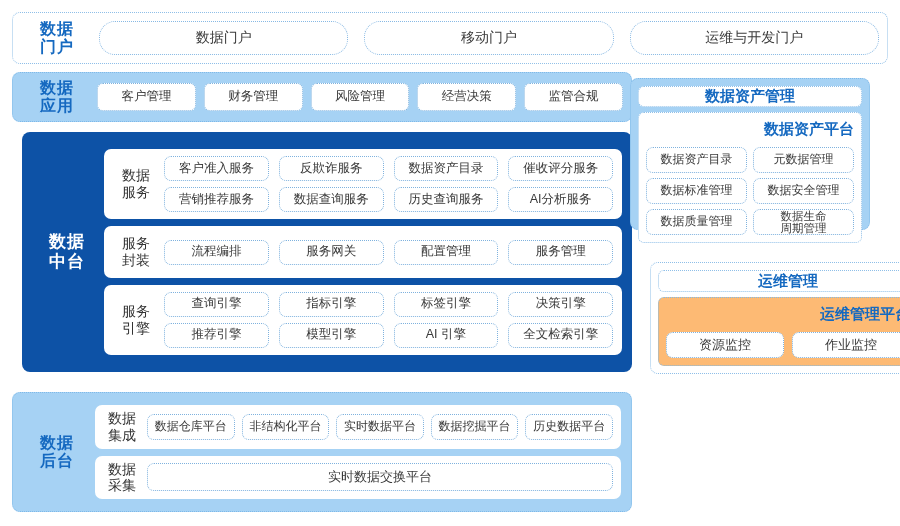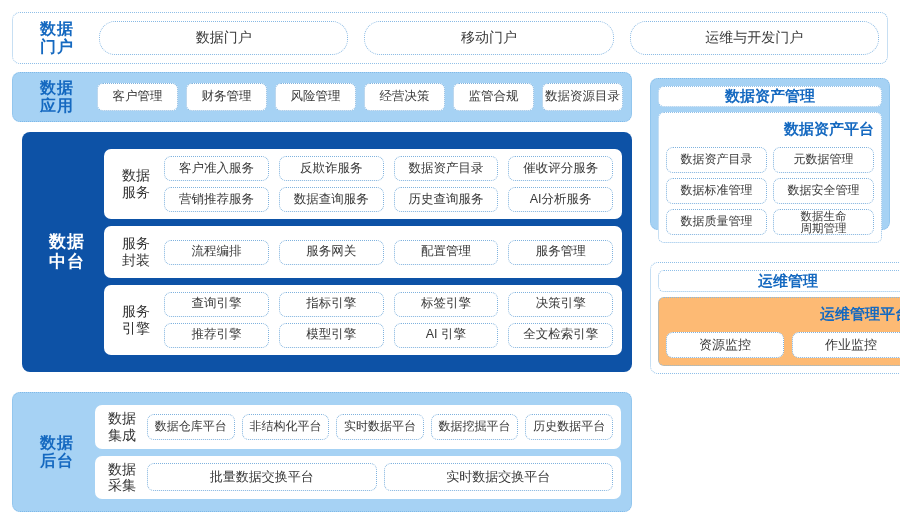--- a/index.html
+++ b/index.html
@@ -115,21 +115,21 @@
   .rbody.tint{background:#fdba74;border:1px dotted #7fb9e8;}
   .rbody-title{
     text-align:right;color:#1569c0;font-weight:bold;font-size:15px;
     padding:2px 0 3px 0;
   }
   .rgrid{display:flex;flex-direction:column;gap:5px;justify-content:space-between;}
   .rline{display:flex;gap:6px;}
   .rline .chip{flex:1;height:26px;font-size:12px;}
   .rline .chip.two{line-height:1.05;font-size:11.5px;}
 
-  #asset-panel{left:650px;top:78px;width:240px;height:152px;}
+  #asset-panel{left:630px;top:78px;width:240px;height:152px;}
   #ops-panel{left:650px;top:262px;width:276px;height:112px;}
   #dev-panel{left:650px;top:396px;width:240px;height:112px;}
 
   .ops-chips{display:flex;gap:8px;}
   .ops-chips .chip{flex:1;height:26px;font-size:13px;}
   .dev-chip{height:26px;font-size:13px;}
 </style>
 </head>
 <body>
 
@@ -151,21 +151,20 @@
     <div class="row-title">
       <div>数据</div>
       <div>应用</div>
     </div>
     <div class="app-list">
       <div class="chip">客户管理</div>
       <div class="chip">财务管理</div>
       <div class="chip">风险管理</div>
       <div class="chip">经营决策</div>
       <div class="chip">监管合规</div>
-      <div class="chip">数据资源目录</div>
     </div>
   </div>
 
   <div id="mid-band">
     <div class="row-title dark">
       <div>数据</div>
       <div>中台</div>
     </div>
     <div class="mid-stack">
 
@@ -249,21 +248,20 @@
           <div class="chip">历史数据平台</div>
         </div>
       </div>
 
       <div class="back-card">
         <div class="sub-title">
           <div>数据</div>
           <div>采集</div>
         </div>
         <div class="back-line wide">
-          <div class="chip">批量数据交换平台</div>
           <div class="chip">实时数据交换平台</div>
         </div>
       </div>
 
     </div>
   </div>
 
   <div class="rpanel lblue" id="asset-panel">
     <div class="rhead">数据资产管理</div>
     <div class="rbody">

